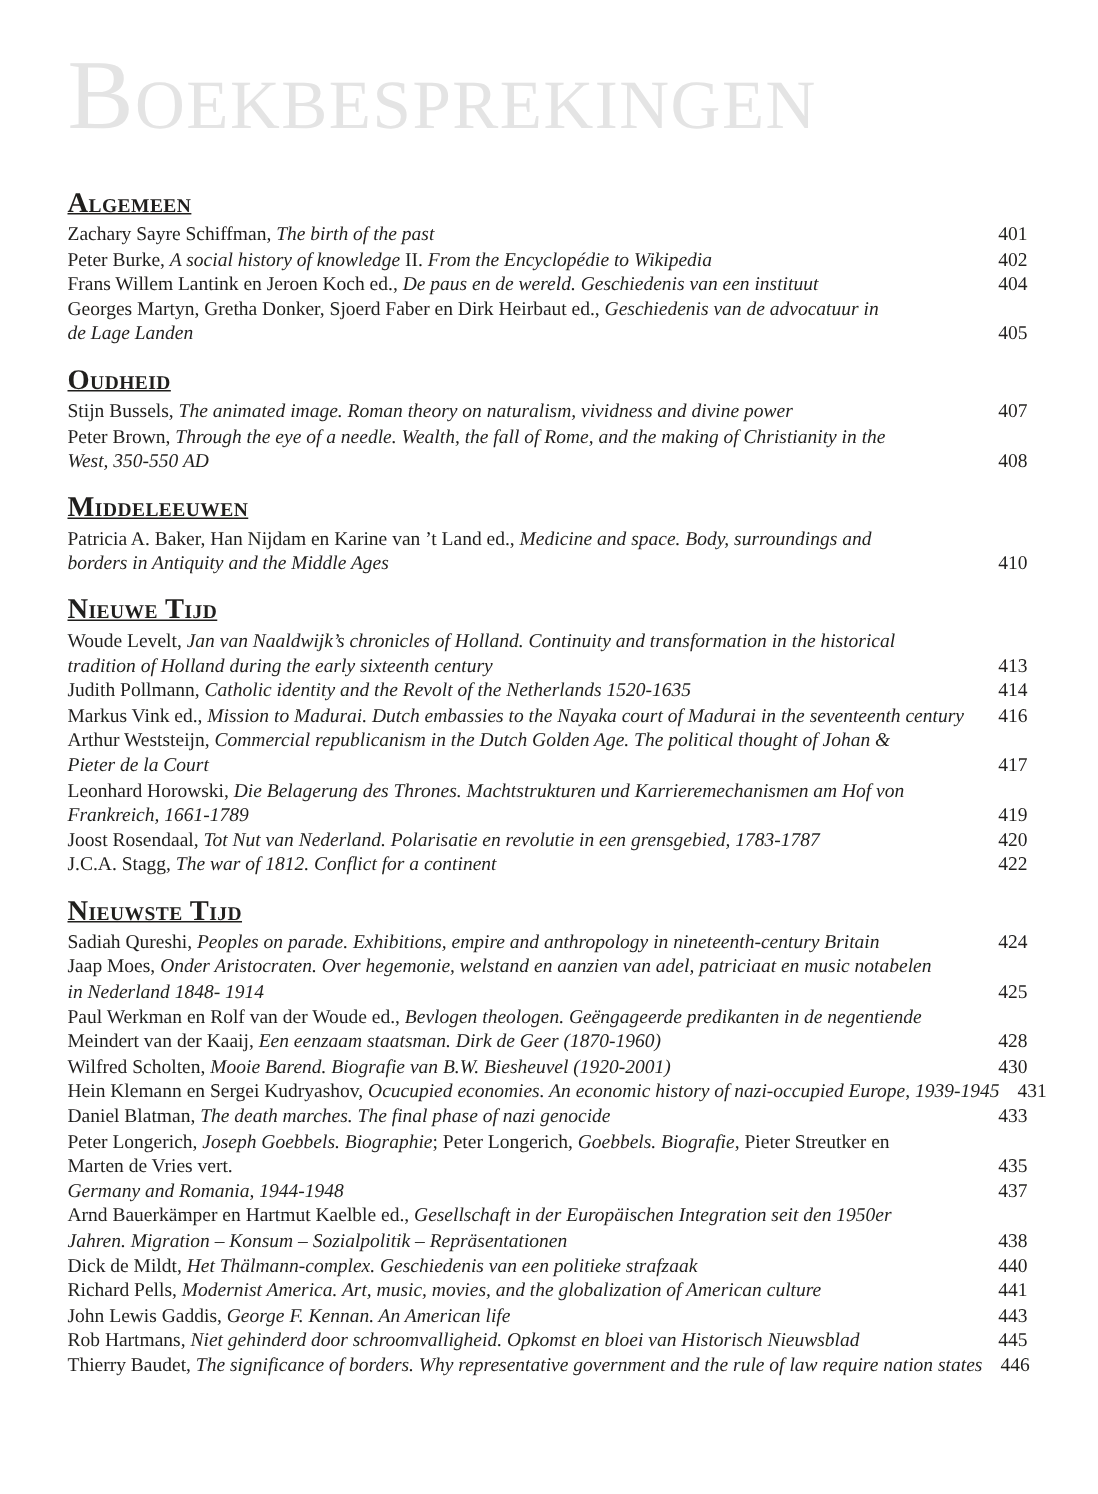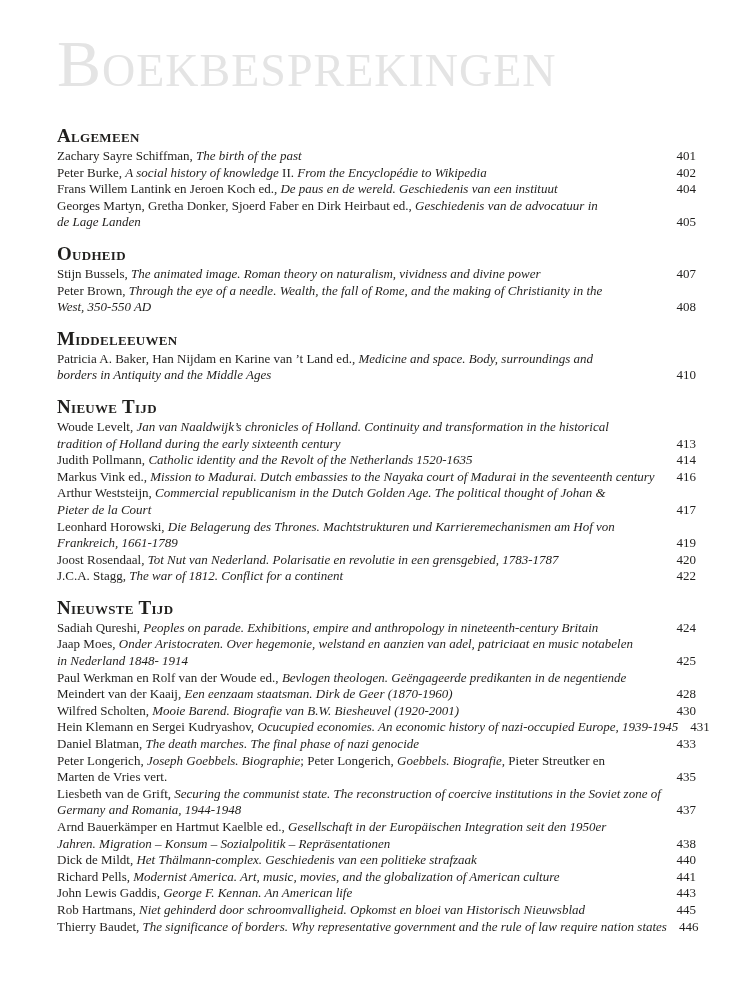--- a/index.html
+++ b/index.html
@@ -3,40 +3,41 @@
 <meta charset="utf-8">
 <style>
   html, body { margin: 0; padding: 0; }
   body {
     width: 732px; height: 996px;
     background: var(--bg, #ffffff);
     color: var(--text, #201f1d);
     font-family: "Liberation Serif", serif;
     overflow: hidden;
   }
-  .page { padding: 31px 36px 0 45px; box-sizing: border-box; margin-left: 12px; }
+  .page { padding: 31px 47px 0 45px; box-sizing: border-box; }
   .banner {
     font-variant: small-caps;
     font-size: 66px;
     line-height: 1;
     letter-spacing: 1px;
     color: var(--banner, #e4e4e4);
     font-weight: 400;
     white-space: nowrap;
   }
   #toc { margin-top: 29px; }
   .section { margin-top: 13px; }
   .section:first-child { margin-top: 0; }
   .heading {
     font-variant: small-caps;
     font-weight: 700;
     font-size: 19px;
     line-height: 20px;
     letter-spacing: 0.3px;
     margin: 0 0 2px 0;
+    text-decoration: underline;
   }
   .line {
     display: flex;
     align-items: flex-start;
     font-size: 13px;
     line-height: 16.6px;
     white-space: nowrap;
   }
   .text { flex: 0 1 auto; }
   .it { font-style: italic; }
@@ -167,23 +168,20 @@
           <span class="pnum">433</span>
         </div>
         <div class="line">
           <span class="text"><span>Peter Longerich, </span><span class="it">Joseph Goebbels. Biographie</span><span>; Peter Longerich, </span><span class="it">Goebbels. Biografie</span><span>, Pieter Streutker en</span></span>
         </div>
         <div class="line">
           <span class="text"><span>Marten de Vries vert.</span></span>
           <span class="pnum">435</span>
         </div>
         <div class="line">
-          <span class="text"><span>Liesbeth van de Grift, </span><span class="it">Securing the communist state. The reconstruction of coercive institutions in the Soviet zone of</span></span>
-        </div>
-        <div class="line">
           <span class="text"><span class="it">Germany and Romania, 1944-1948</span></span>
           <span class="pnum">437</span>
         </div>
         <div class="line">
           <span class="text"><span>Arnd Bauerkämper en Hartmut Kaelble ed., </span><span class="it">Gesellschaft in der Europäischen Integration seit den 1950er</span></span>
         </div>
         <div class="line">
           <span class="text"><span class="it">Jahren. Migration – Konsum – Sozialpolitik – Repräsentationen</span></span>
           <span class="pnum">438</span>
         </div>

